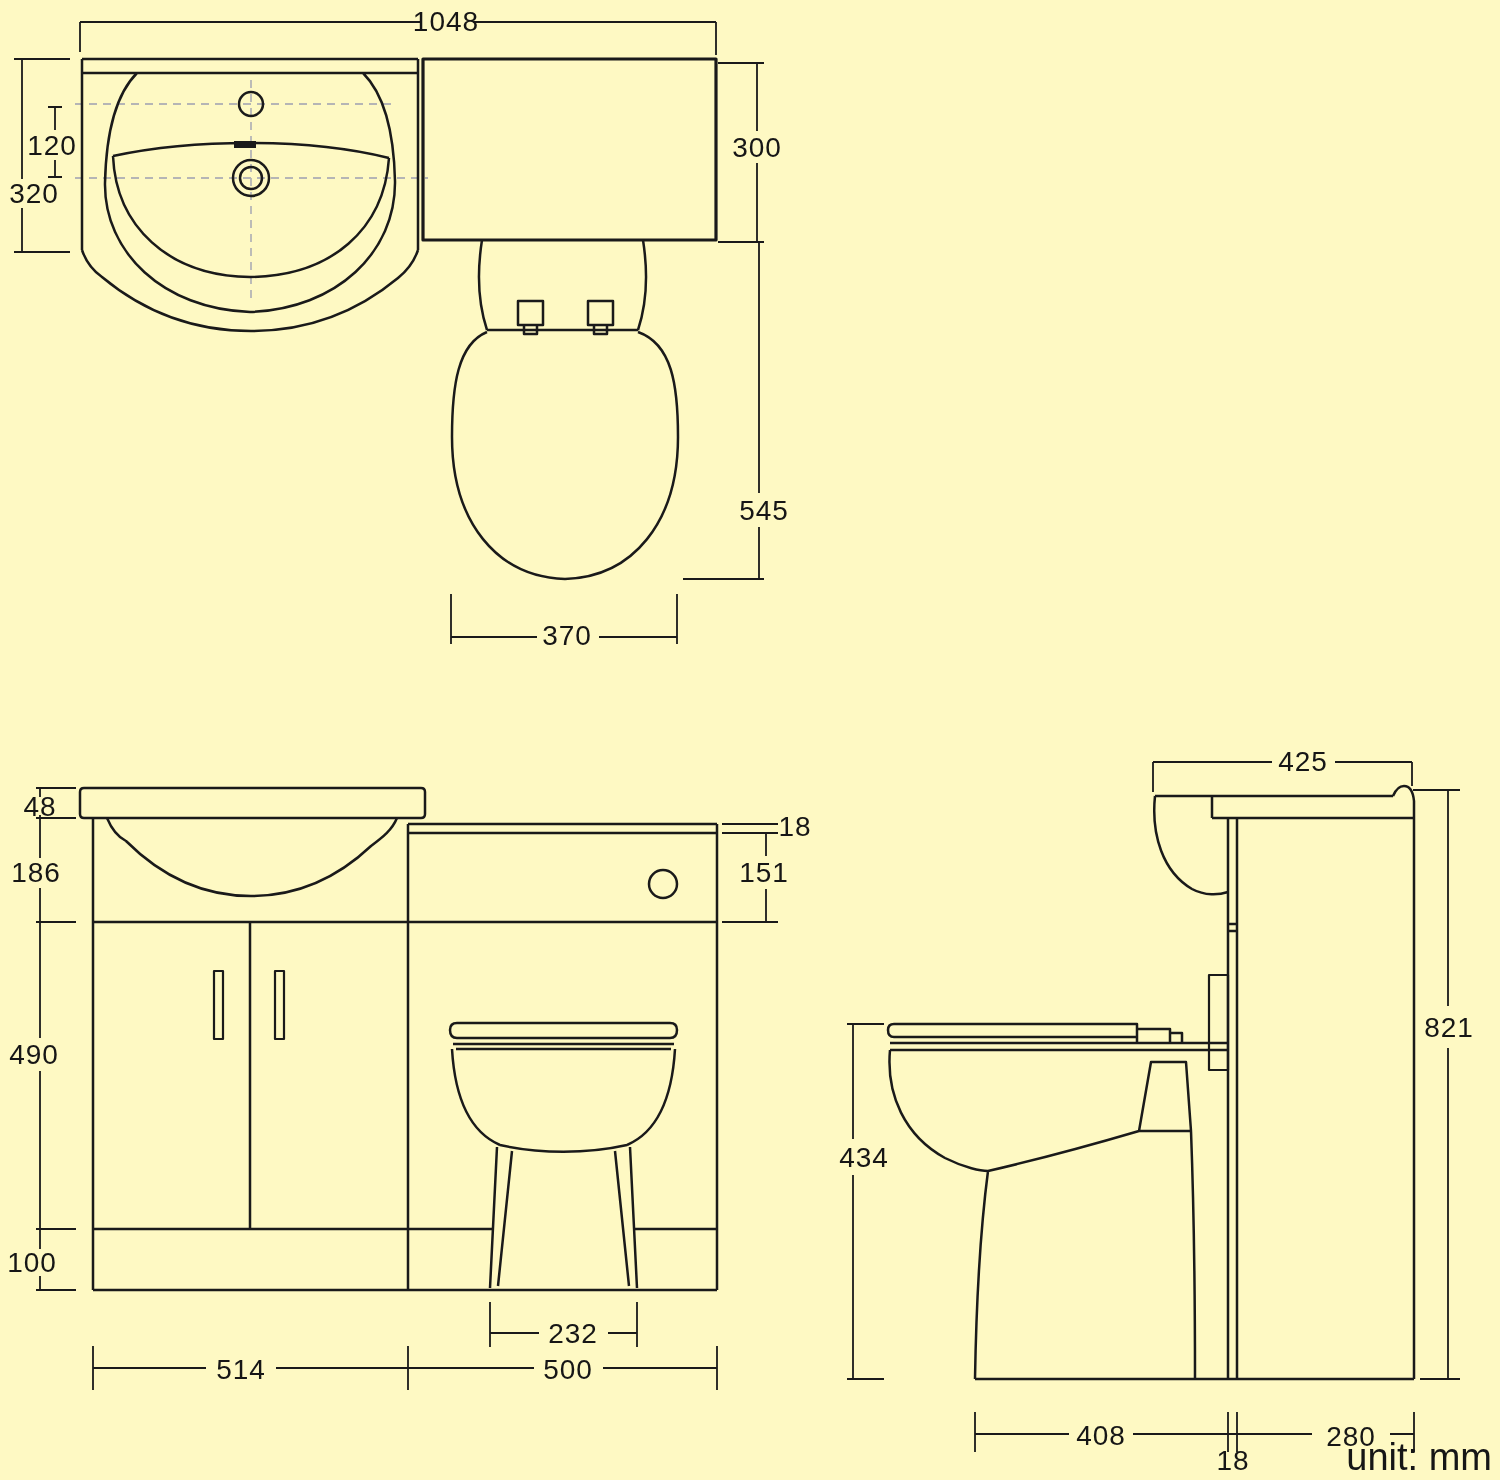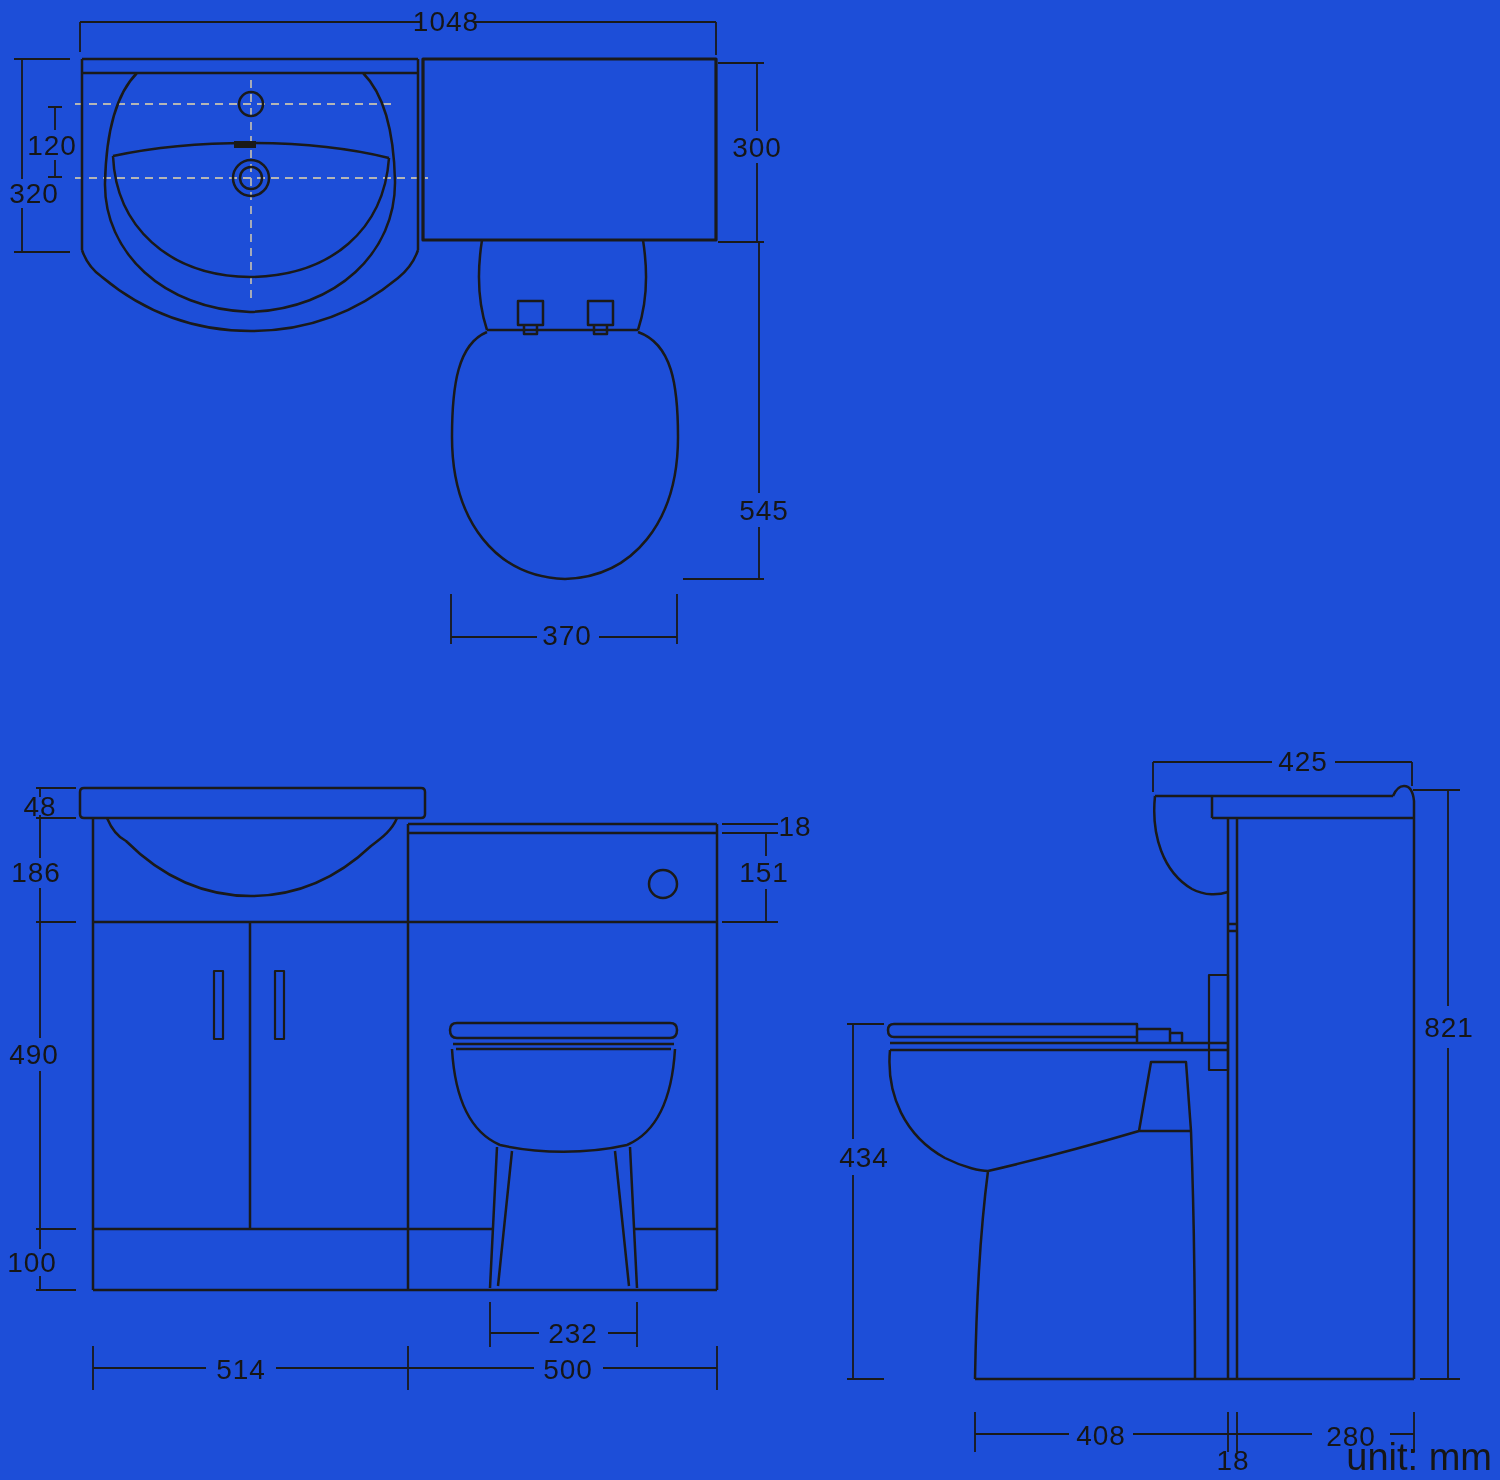--- a/index.html
+++ b/index.html
@@ -1,16 +1,16 @@
 <!DOCTYPE html>
 <html><head>
 <meta charset="utf-8">
 <style>
   html,body{margin:0;padding:0;background:#ffffff;}
-  .stage{position:relative;width:1500px;height:1480px;background:#1d4ed8;overflow:hidden;}
+  .stage{position:relative;width:1500px;height:1480px;background:#fef9c3;overflow:hidden;}
   svg{display:block;}
   text{font-family:"Liberation Sans","DejaVu Sans",sans-serif;fill:#161616;letter-spacing:1px;}
   .dimtxt{font-size:28px;}
   .note{font-size:38px;letter-spacing:0;}
 </style>
 </head>
 <body>
 
 <div class="stage">
 <svg width="1500" height="1480" viewBox="0 0 1500 1480">

